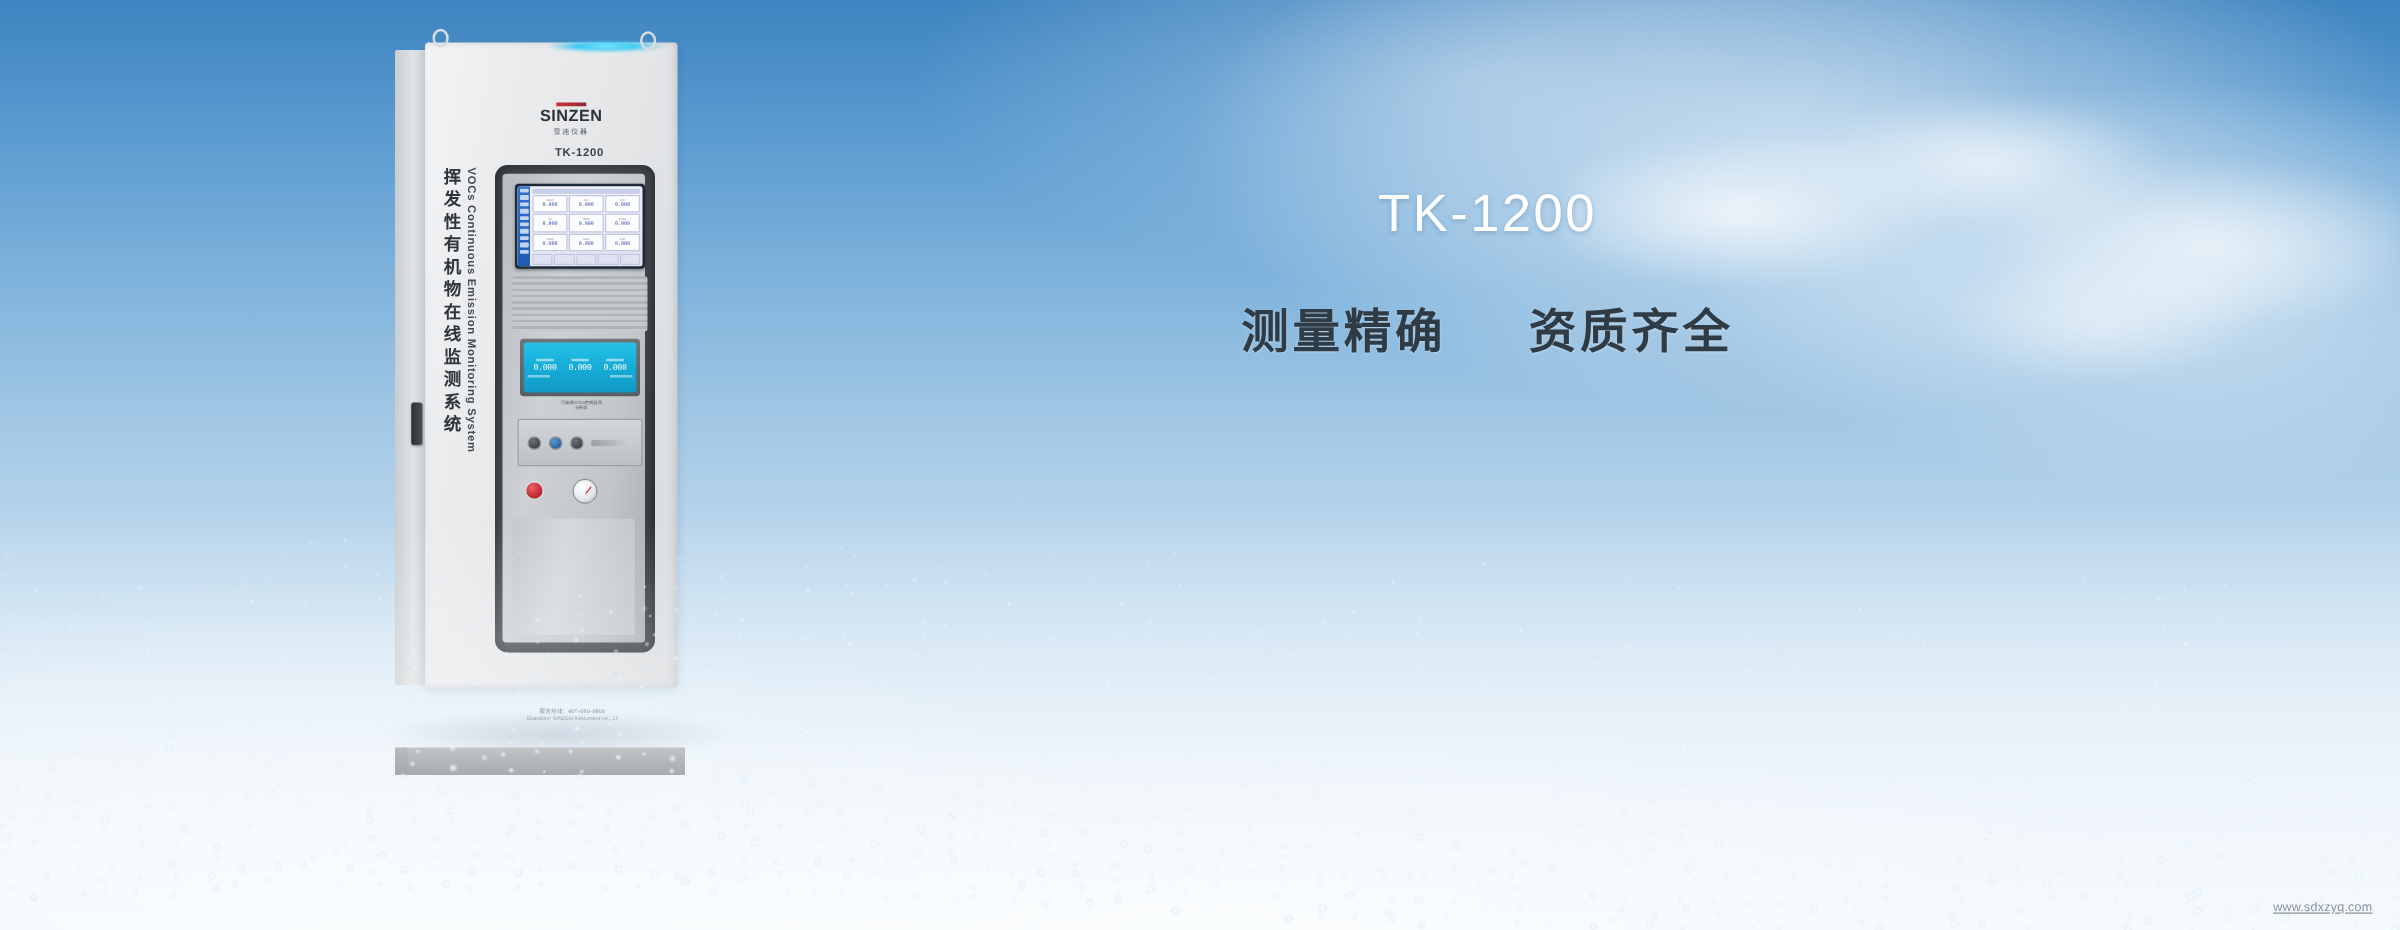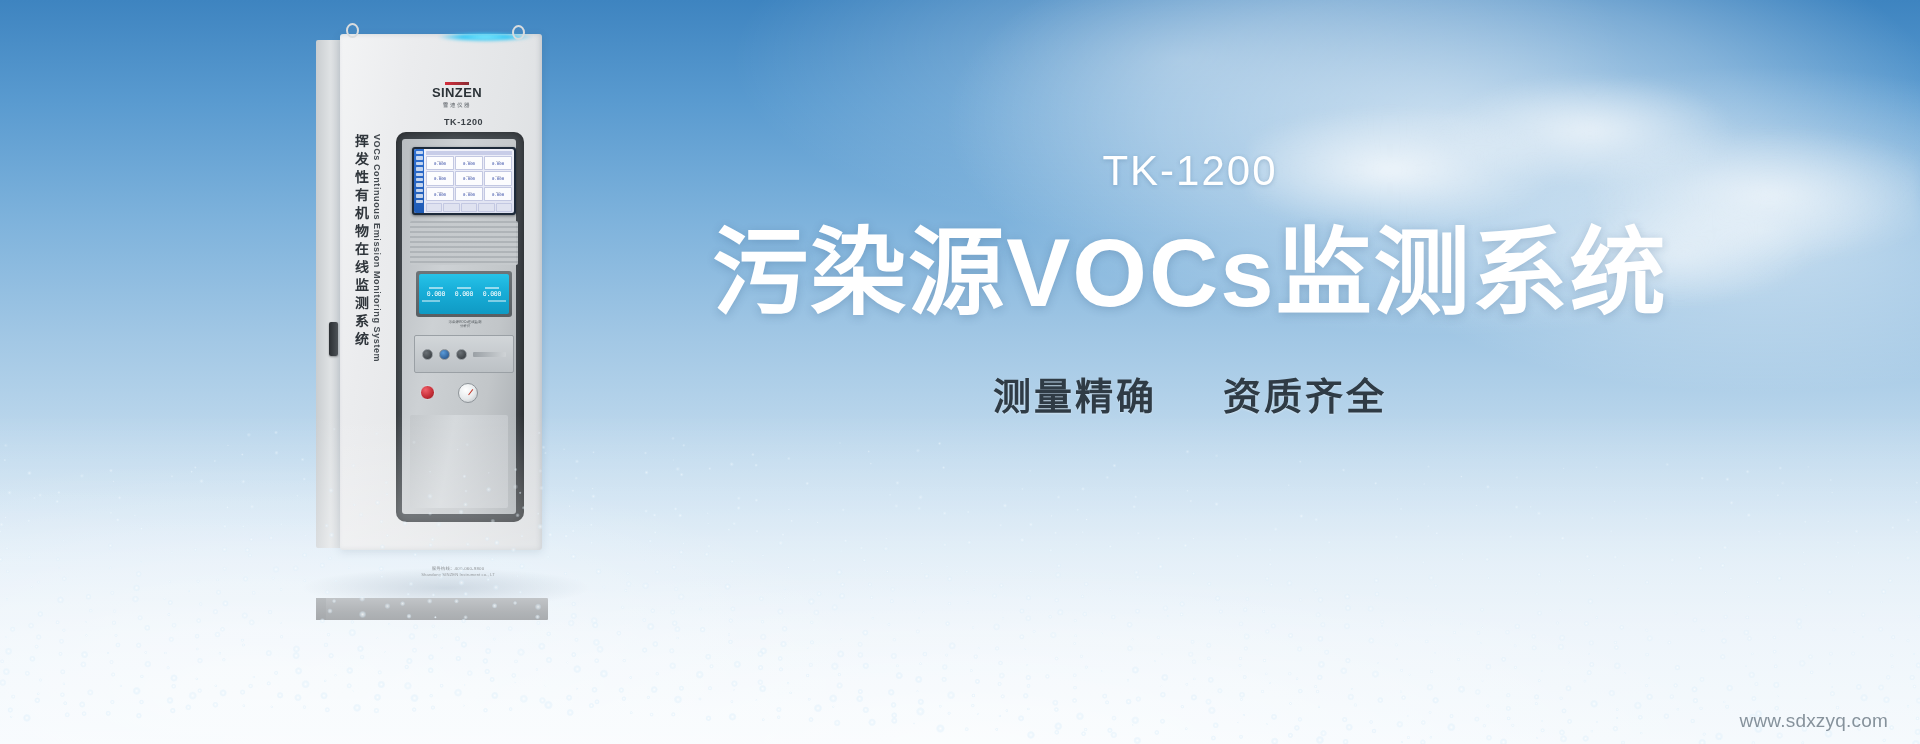--- a/index.html
+++ b/index.html
@@ -283,23 +283,24 @@
   }
   .feature {
     font-size:38px; font-weight:700; letter-spacing:3px;
     color:#2f3b45;
     text-shadow:0 1px 2px rgba(255,255,255,0.35);
     white-space:nowrap;
   }
 
   
   .watermark {
-    position:absolute; right:32px; bottom:12px;
-    font-size:19px; color:#7d8a94; letter-spacing:0.2px;
+    position:absolute; right:22px; bottom:12px;
+    font-size:10px; color:#7d8a94; letter-spacing:0.2px;
     opacity:0.92;
+    text-decoration:underline;
   }
 </style>
 </head>
 <body>
 
 <div class="banner">
 
   <div class="cloud-haze"></div>
   <div class="cloud-soft"></div>
 
@@ -435,21 +436,20 @@
     <div class="service-label">
       <div class="l1">服务热线：400-060-9800</div>
       <div class="l2">Shandong SINZEN Instrument co., LT</div>
     </div>
 
     <div class="cab-plinth"></div>
   </div>
 
   <div class="copy">
     <div class="model-line">TK-1200</div>
-    <div class="headline">污染源VOCs监测系统</div>
     <div class="features">
       <div class="feature">测量精确</div>
       <div class="feature">资质齐全</div>
     </div>
   </div>
 
   <div class="wave-field">
     <svg viewBox="0 0 1920 330" preserveAspectRatio="none" aria-hidden="true">
       <defs>
         <radialGradient id="dotg" cx="50%" cy="50%" r="50%">

